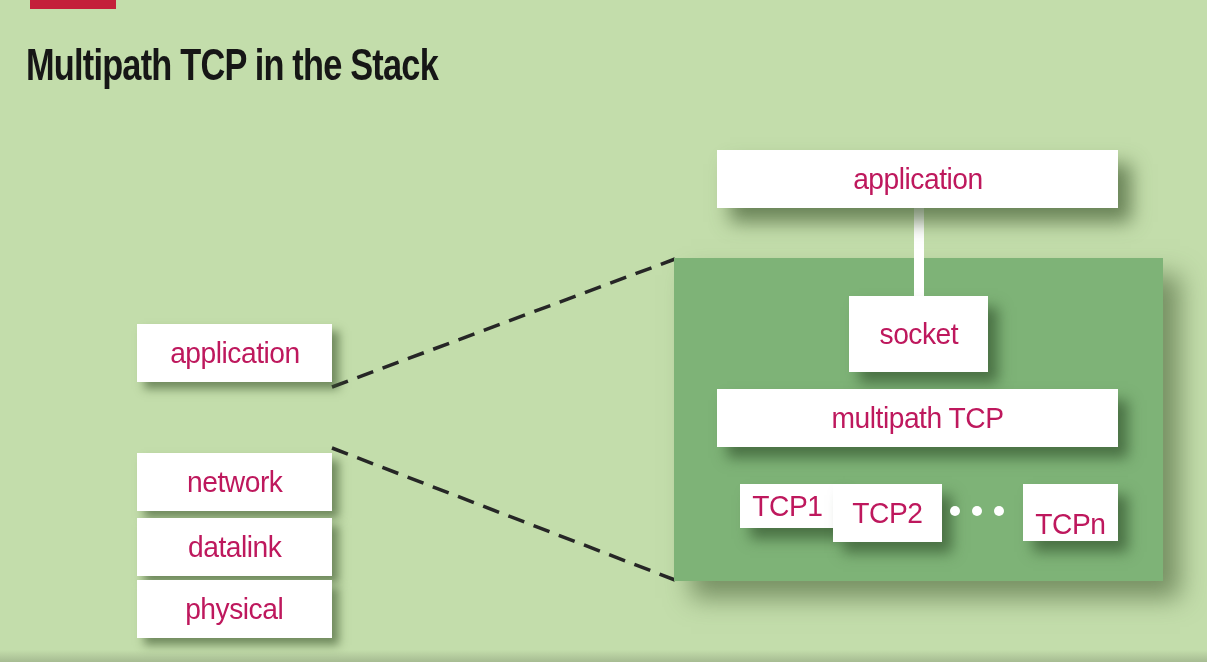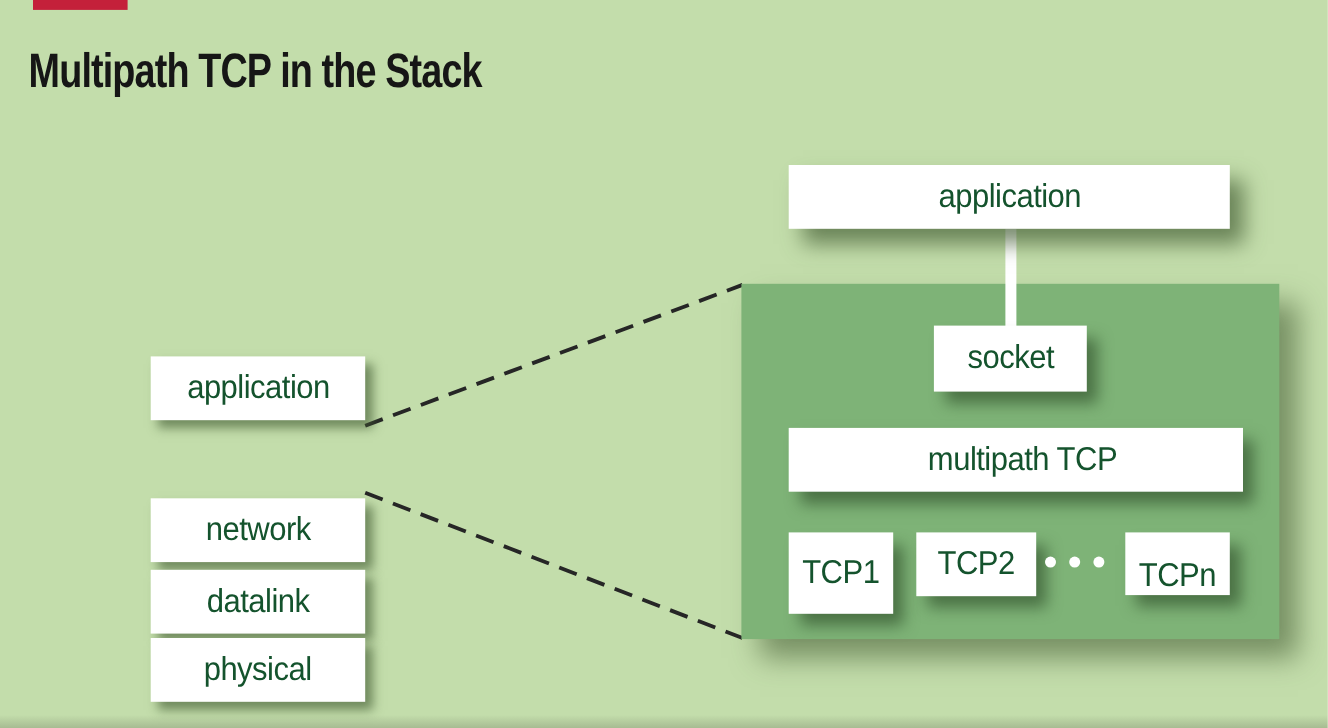--- a/index.html
+++ b/index.html
@@ -17,21 +17,21 @@
   .fig-title{
     position:absolute;left:26px;top:40px;margin:0;
     font-size:44px;font-weight:bold;color:#161616;
     letter-spacing:-1px;white-space:nowrap;
     transform:scaleX(0.78);transform-origin:left center;
   }
   .box{
     position:absolute;
     background:#ffffff;
     display:flex;align-items:center;justify-content:center;
-    color:#14532d;font-size:30px;letter-spacing:-0.5px;
+    color:#be185d;font-size:30px;letter-spacing:-0.5px;
     white-space:nowrap;
   }
   .box span{transform:scaleX(0.94);}
   
   .layer{left:137px;width:195px;height:58px;
     box-shadow:7px 7px 9px rgba(68,94,52,0.65);}
   .l0{top:324px;} .l1{top:388px;} .l2{top:453px;} .l3{top:518px;} .l4{top:580px;}
   
   .guides{position:absolute;left:0;top:0;}
   
@@ -40,23 +40,23 @@
   .connector{
     position:absolute;left:914px;top:208px;width:10px;height:92px;
     background:#ffffff;
   }
   .panel{
     position:absolute;left:674px;top:258px;width:489px;height:323px;
     background:#7eb377;
     box-shadow:17px 17px 24px rgba(68,94,52,0.6);
   }
   .on-panel{box-shadow:10px 11px 13px rgba(40,70,35,0.6);}
-  .socket-box{left:849px;top:296px;width:139px;height:60px;}
-  .mp-box{left:717px;top:389px;width:401px;height:58px;padding-left:12px;}
-  .tcp1-box{left:717px;top:484px;width:95px;height:74px;}
+  .socket-box{left:849px;top:296px;width:139px;height:76px;}
+  .mp-box{left:717px;top:389px;width:401px;height:58px;}
+  .tcp1-box{left:740px;top:484px;width:95px;height:44px;}
   .tcp2-box{left:833px;top:484px;width:109px;height:58px;}
   .tcpn-box{left:1023px;top:484px;width:95px;height:57px;align-items:flex-end;}
   .dot{
     position:absolute;top:506px;width:10px;height:10px;border-radius:50%;
     background:#ffffff;
   }
   .d0{left:950px;} .d1{left:972px;} .d2{left:994px;}
   .bottom-shade{
     position:absolute;left:0;bottom:0;width:100%;height:12px;
     background:linear-gradient(to bottom, rgba(100,110,88,0), rgba(100,110,88,0.30));

